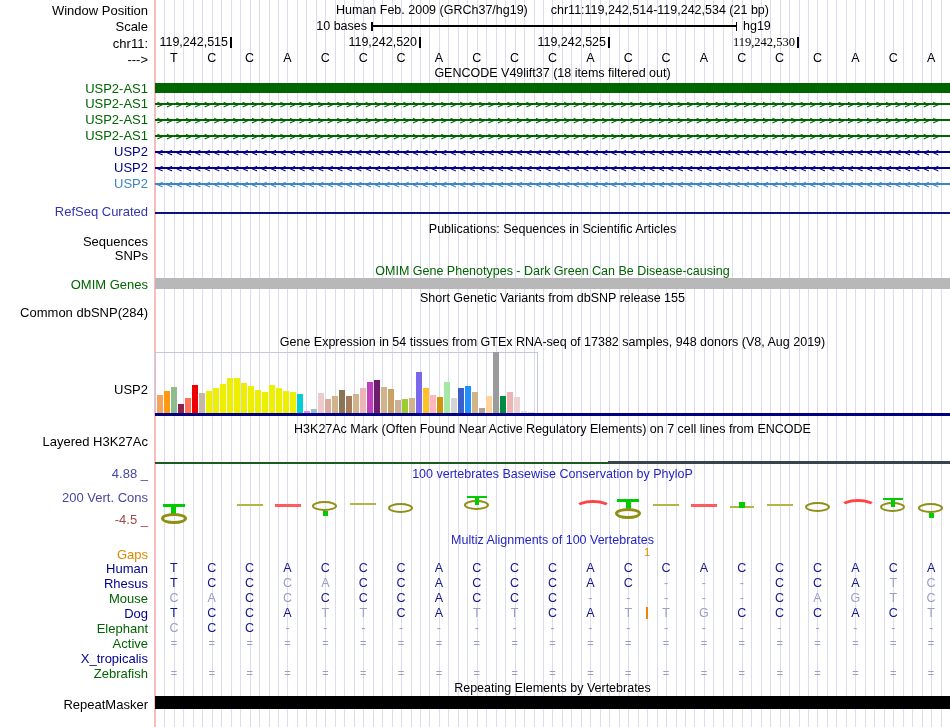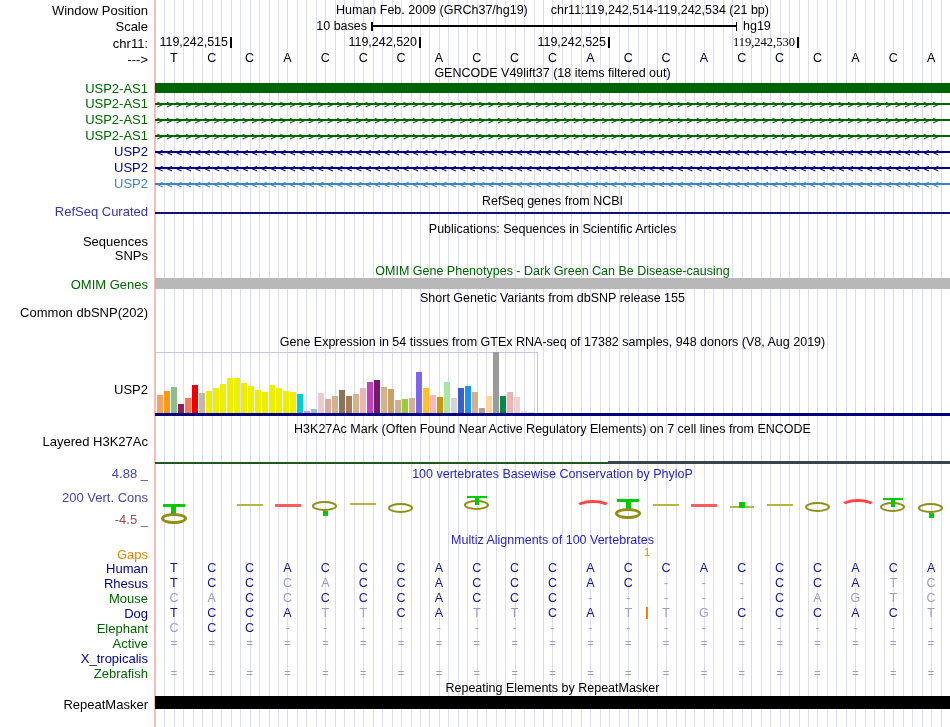--- a/index.html
+++ b/index.html
@@ -45,34 +45,33 @@
 
   <div class="lbl" style="top:37px;">chr11:</div>
   <div id="ruler"></div>
 
   <div class="lbl" style="top:53px;">---&gt;</div>
   <div id="seqrow"></div>
 
   <div class="title" style="top:67px;">GENCODE V49lift37 (18 items filtered out)</div>
   <div id="gencode"></div>
 
-  <div class="title" style="top:195px;">RefSeq genes from NCBI</div>
   <div class="lbl" style="top:205px;color:#3333b3;">RefSeq Curated</div>
   <div class="hline" style="left:155px;top:212px;width:795px;height:2px;background:#10107e;"></div>
 
   <div class="title" style="top:223px;">Publications: Sequences in Scientific Articles</div>
   <div class="lbl" style="top:235px;">Sequences</div>
   <div class="lbl" style="top:249px;">SNPs</div>
 
   <div class="title" style="top:265px;color:#006400;">OMIM Gene Phenotypes - Dark Green Can Be Disease-causing</div>
   <div class="lbl" style="top:278px;color:#006400;">OMIM Genes</div>
   <div class="hline" style="left:155px;top:278px;width:795px;height:11px;background:#b8b8b8;"></div>
 
   <div class="title" style="top:292px;">Short Genetic Variants from dbSNP release 155</div>
-  <div class="lbl" style="top:306px;">Common dbSNP(202)</div>
+  <div class="lbl" style="top:306px;">Common dbSNP(284)</div>
 
   <div class="title" style="top:336px;">Gene Expression in 54 tissues from GTEx RNA-seq of 17382 samples, 948 donors (V8, Aug 2019)</div>
   <div class="lbl" style="top:383px;">USP2</div>
   <div class="hline" style="left:155px;top:352px;width:381px;height:60px;border:1px solid #c6c6e4;"></div>
   <div id="gtexbars"></div>
   <div class="hline" style="left:155px;top:413px;width:795px;height:3px;background:#000080;"></div>
 
   <div class="title" style="top:423px;">H3K27Ac Mark (Often Found Near Active Regulatory Elements) on 7 cell lines from ENCODE</div>
   <div class="lbl" style="top:435px;">Layered H3K27Ac</div>
   <div class="hline" style="left:155px;top:461.5px;width:453px;height:2px;background:#1e5a1e;"></div>
@@ -83,21 +82,21 @@
   <div class="lbl" style="top:491px;color:#4646a5;">200 Vert. Cons</div>
   <div class="lbl" style="top:513px;color:#9c4a4a;">-4.5 _</div>
   <div id="consglyphs"></div>
 
   <div class="title" style="top:534px;color:#2424c4;">Multiz Alignments of 100 Vertebrates</div>
   <div class="lbl" style="top:548px;color:#dd8800;">Gaps</div>
   <div style="position:absolute;left:641px;top:546px;width:12px;text-align:center;font-size:11px;color:#dd8800;">1</div>
   <div class="hline" style="left:646px;top:607px;width:2px;height:12px;background:#e8860a;"></div>
   <div id="multiz"></div>
 
-  <div class="title" style="top:682px;">Repeating Elements by RepeatMasker</div>
+  <div class="title" style="top:682px;">Repeating Elements by Vertebrates</div>
   <div class="lbl" style="top:698px;">RepeatMasker</div>
   <div class="hline" style="left:155px;top:696px;width:795px;height:13px;background:#000;"></div>
 
 <div class="ticklabel" style="left:108px;top:36px;">119,242,515</div>
     <div class="tickbar" style="left:230px;top:37px;height:11px;"></div>
     <div class="ticklabel" style="left:297px;top:36px;">119,242,520</div>
     <div class="tickbar" style="left:419px;top:37px;height:11px;"></div>
     <div class="ticklabel" style="left:486px;top:36px;">119,242,525</div>
     <div class="tickbar" style="left:608px;top:37px;height:11px;"></div>
     <div class="ticklabel" style="left:675px;top:36px;font-family:Liberation Serif, serif;">119,242,530</div>

